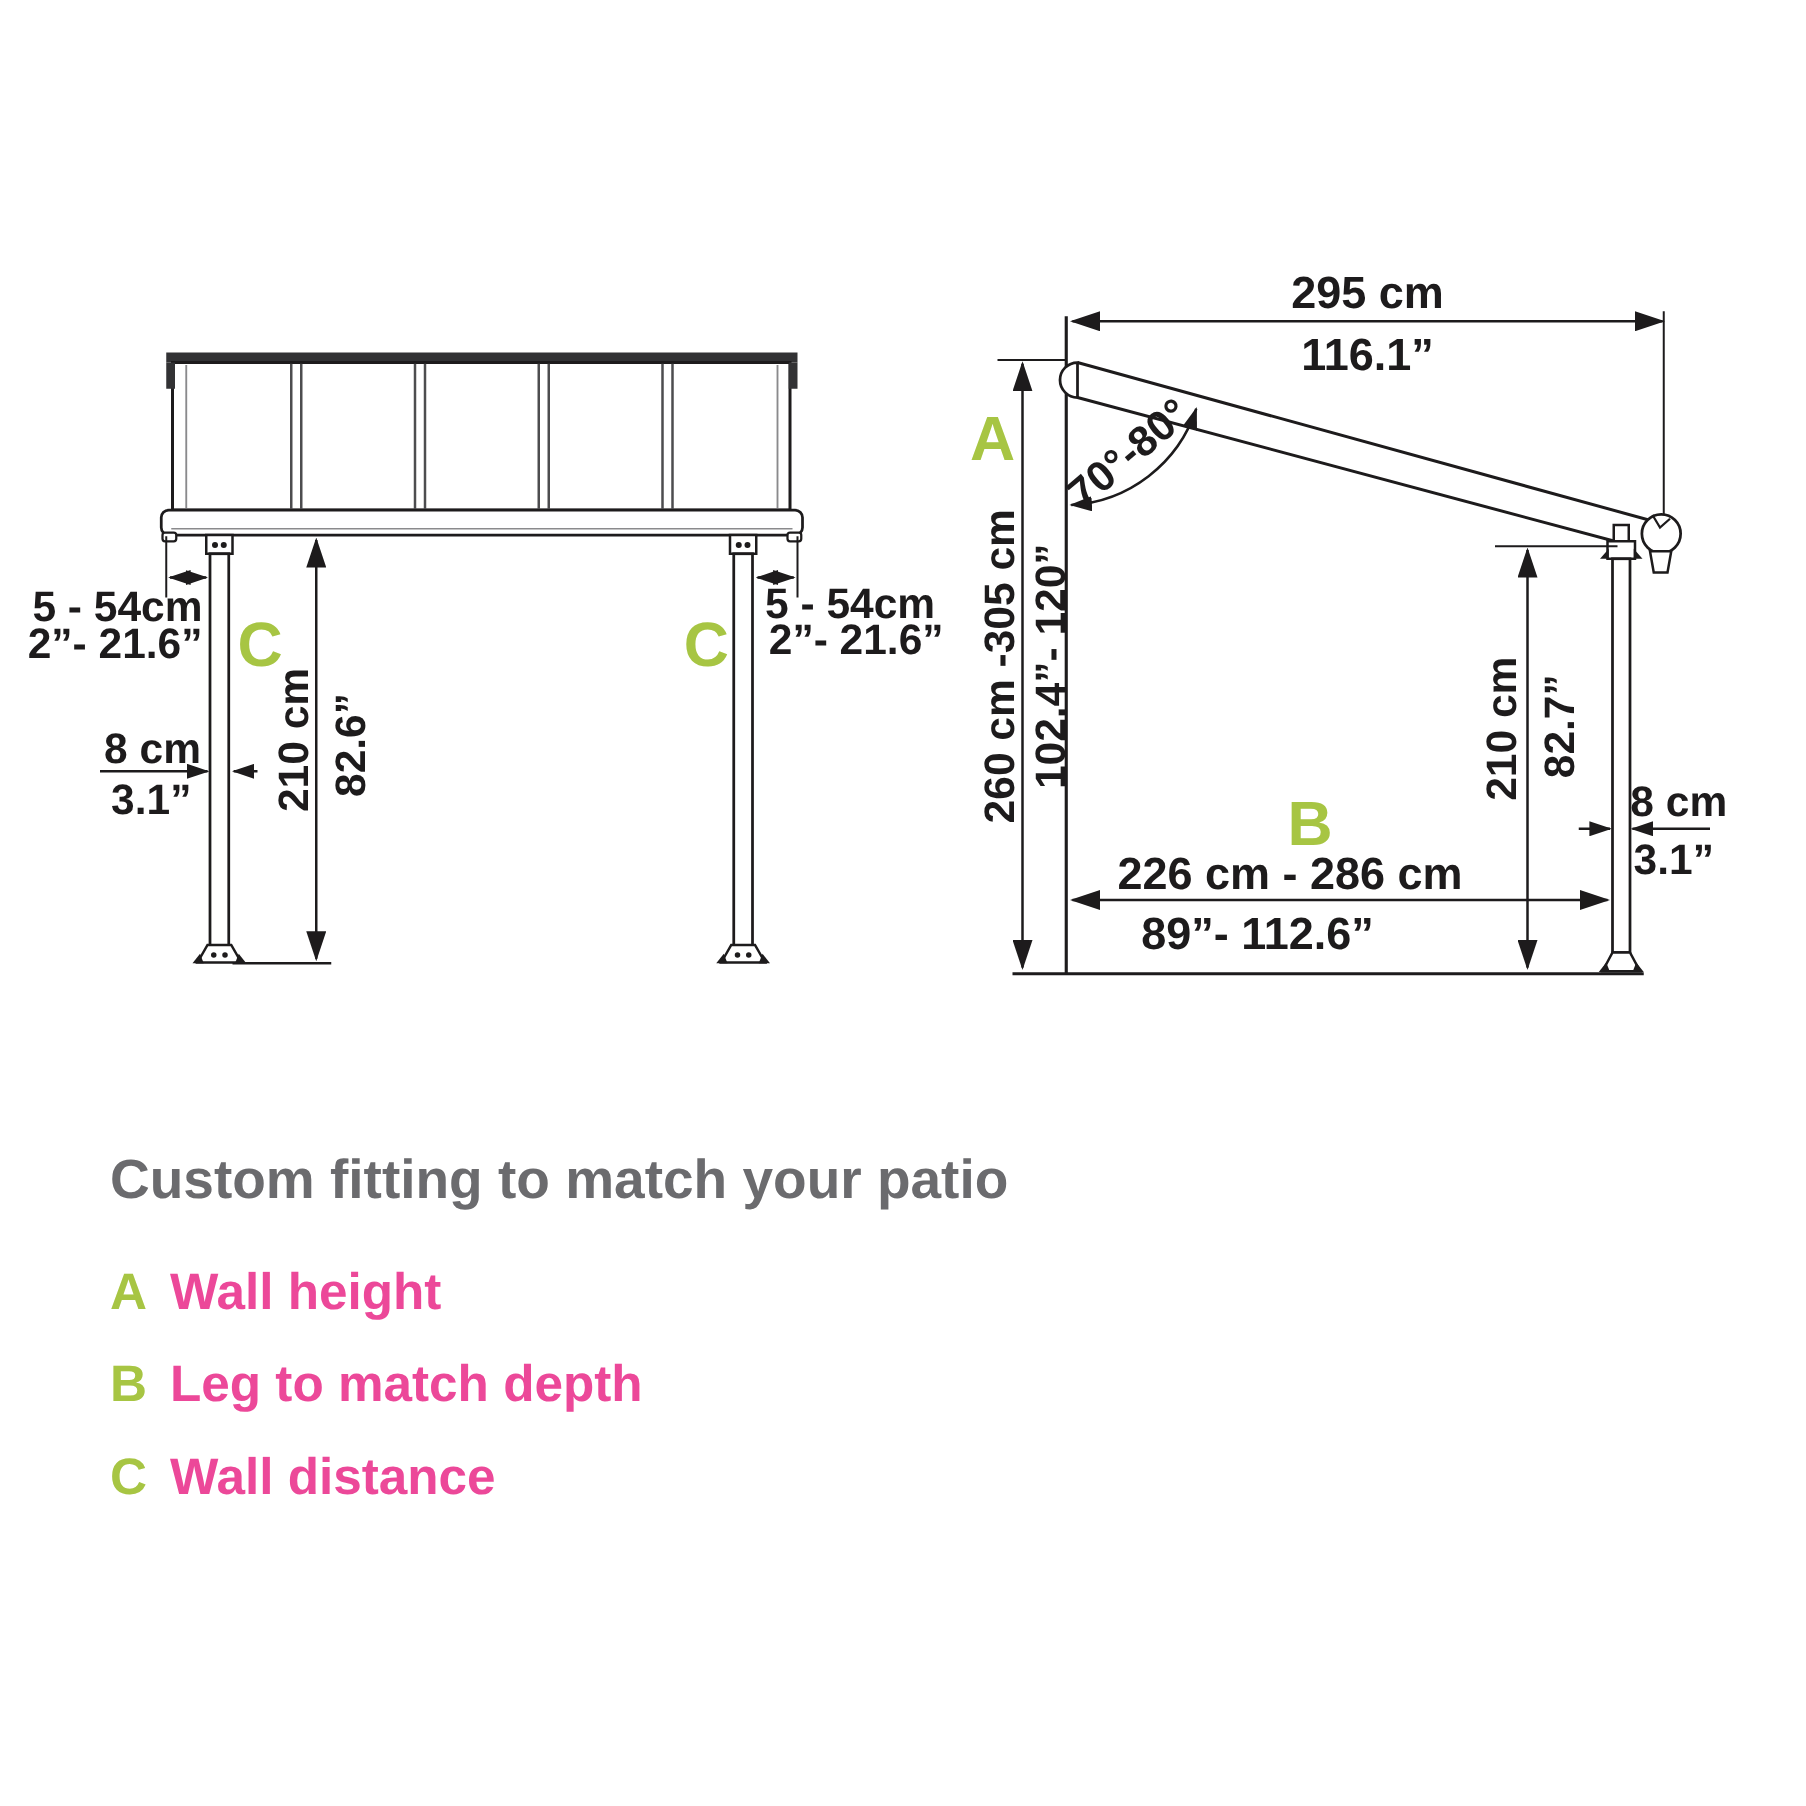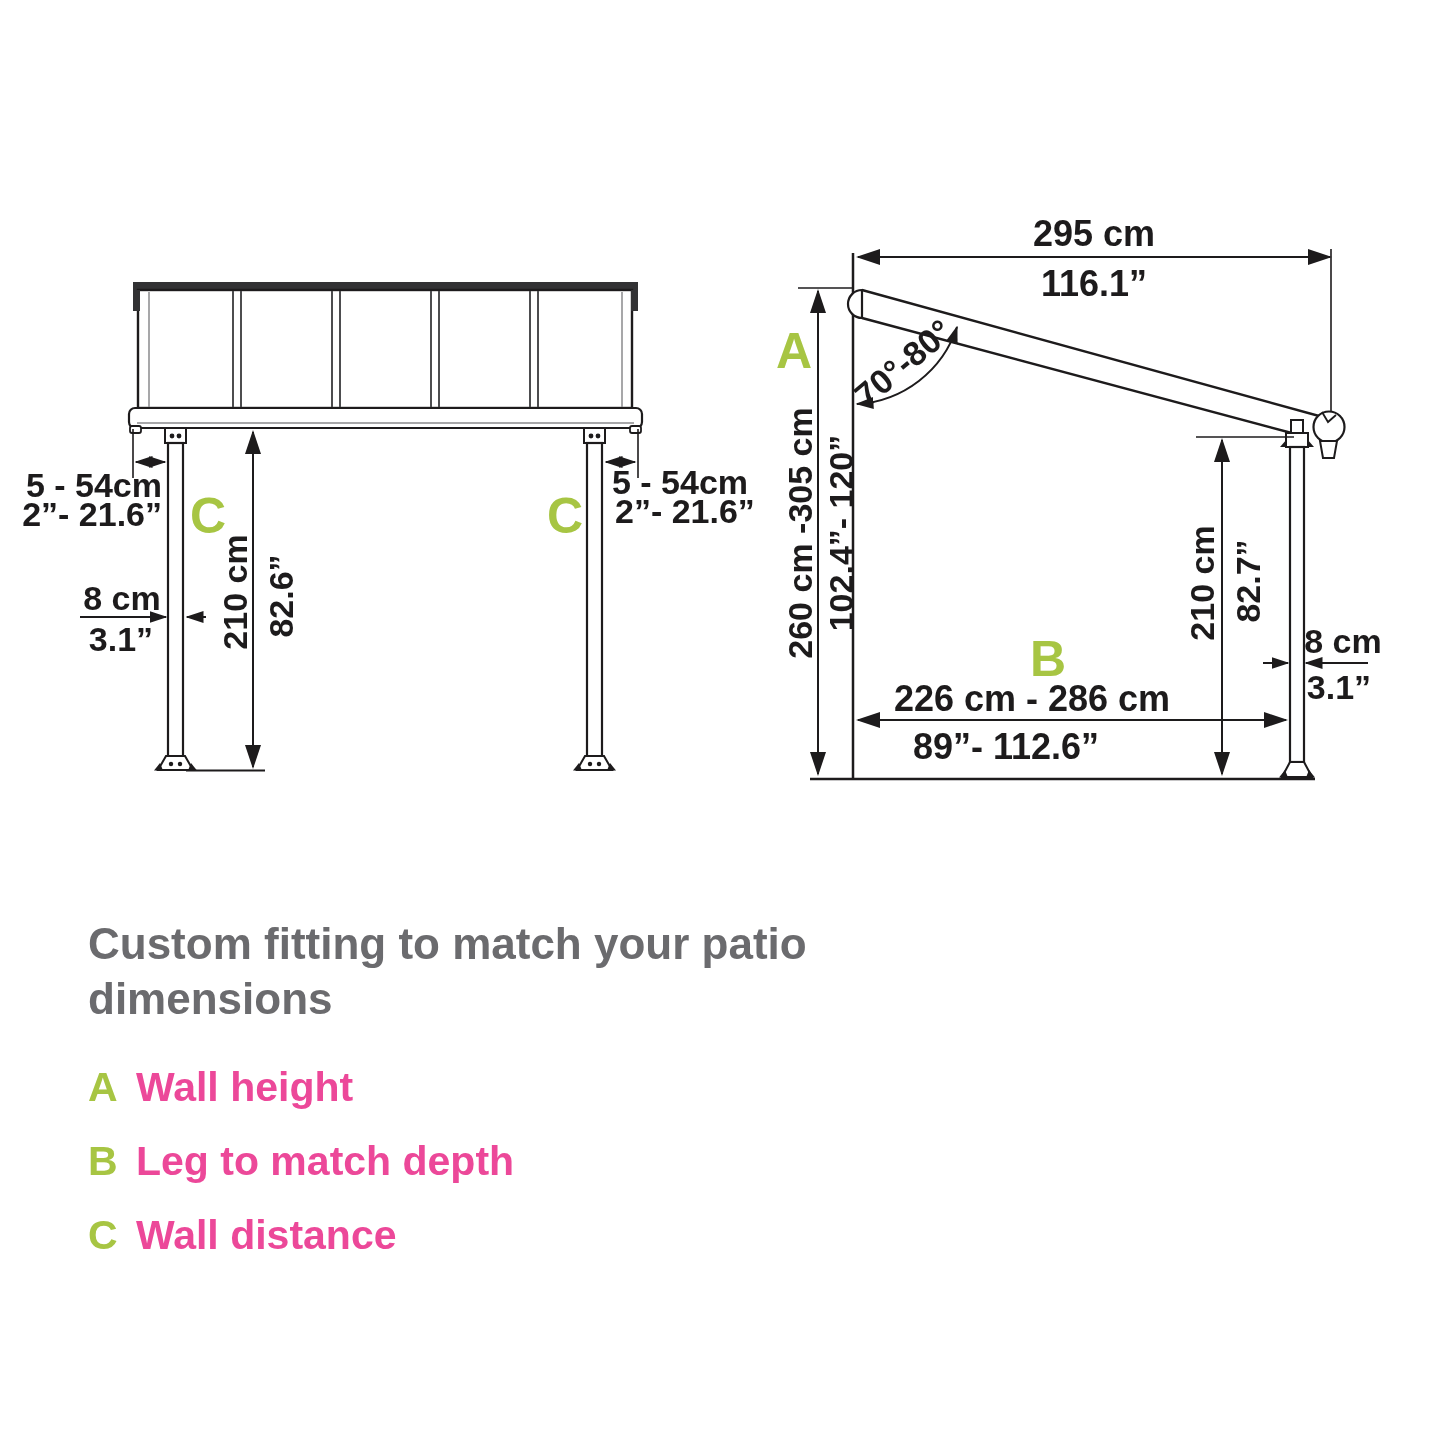--- a/index.html
+++ b/index.html
@@ -158,21 +158,20 @@
     <text x="1032" y="711" text-anchor="middle" class="s36">226 cm - 286 cm</text>
     <line x1="858" y1="720" x2="1286" y2="720" stroke="#1d1b1c" stroke-width="2" marker-start="url(#ah)" marker-end="url(#ah)"></line>
     <text x="1006" y="759" text-anchor="middle" class="s36">89”- 112.6”</text>
   </g>
 </svg>
 
 
 <div class="legend">
   <div class="legend-title">
     <span>Custom fitting to match your patio</span><br>
-    <span>dimensions</span>
   </div>
   <div class="legend-list">
     <div class="legend-item">
       <span class="legend-letter">A</span>
       <span class="legend-label">Wall height</span>
     </div>
     <div class="legend-item">
       <span class="legend-letter">B</span>
       <span class="legend-label">Leg to match depth</span>
     </div>

